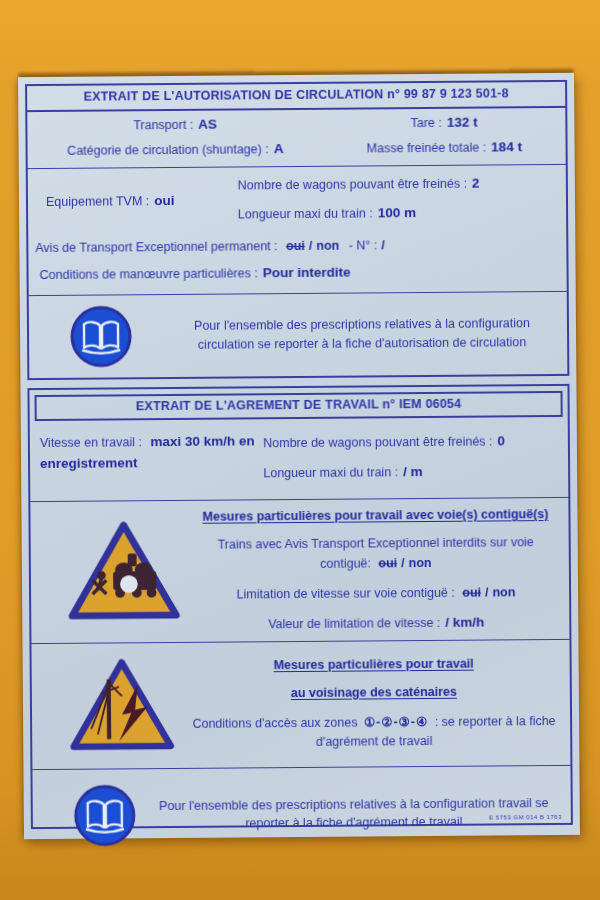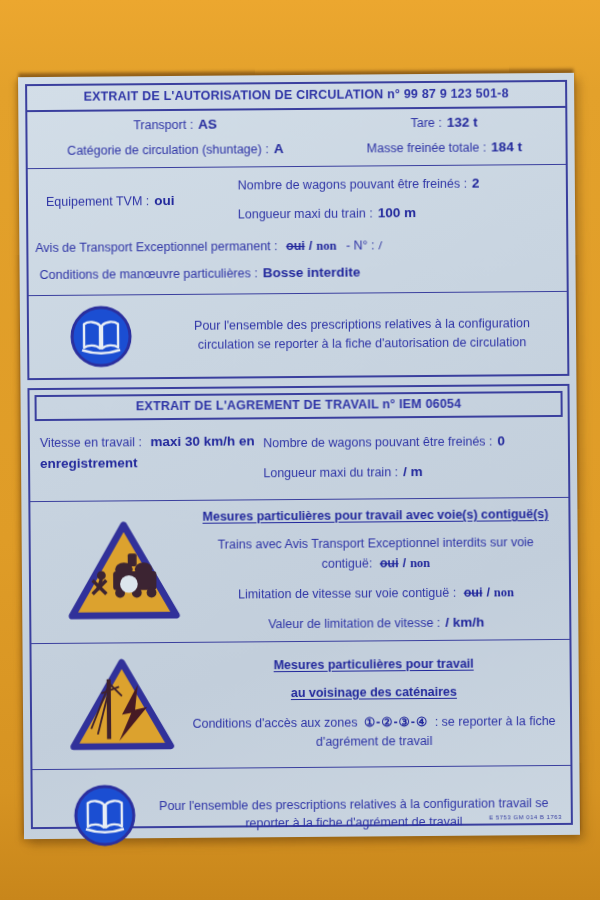--- a/index.html
+++ b/index.html
@@ -22,21 +22,21 @@
   .box2{height:441px;margin-top:8px;}
   .hdr{
     border-bottom:2px solid #3A3F9E;text-align:center;font-weight:bold;
     padding:4px 2px;letter-spacing:.2px;font-size:12.5px;
   }
   .hdr2{
     margin:5px;border:2px solid #3A3F9E;text-align:center;font-weight:bold;
     padding:3px 2px;letter-spacing:.2px;font-size:12.5px;
   }
   .val{font-weight:bold;color:#22289C;font-size:13.5px;margin-left:5px;}
-  .bold{font-weight:bold;color:#22289C;font-family:Liberation Serif, serif;}
+  .bold{font-weight:bold;color:#22289C;}
   .strike{font-weight:bold;color:#22289C;text-decoration:line-through;}
   .slash{font-weight:bold;color:#22289C;margin:0 4px;}
   .fx{display:flex;}
   .c{text-align:center;}
   .pair .fx > div{padding:6px 2px 2px;}
   .pair .l{width:55%;}
   .pair .r{width:45%;}
   .divb{border-bottom:1.5px solid #3A3F9E;}
   .pair{padding-bottom:7px;}
   .tvm{display:flex;align-items:center;padding:4px 0;}
@@ -105,21 +105,21 @@
       </div>
     </div>
 
     <div class="avis">
       <span>Avis de Transport Exceptionnel permanent :</span>
       <span class="strike" style="margin-left:5px">oui</span><span class="slash">/</span><span class="bold">non</span>
       <span style="margin-left:6px">- N° :</span><span class="bold" style="margin-left:4px">/</span>
     </div>
 
     <div class="cond divb">
-      <span>Conditions de manœuvre particulières :</span><span class="val">Bosse interdite</span>
+      <span>Conditions de manœuvre particulières :</span><span class="val">Pour interdite</span>
     </div>
 
     <div class="presc">
       <div class="bookwrap">
         <svg width="64" height="64" viewBox="0 0 64 64">
           <circle cx="32" cy="32" r="29" fill="#1B4ED2" stroke="#2B2F9E" stroke-width="3"></circle>
           <g fill="none" stroke="#E7EDF5" stroke-width="2.4" stroke-linejoin="round">
             <path d="M31 21 C27 16.5 19 16.5 15 19.5 L15 43 C19 40 27 40 31 44 Z"></path>
             <path d="M33 21 C37 16.5 45 16.5 49 19.5 L49 43 C45 40 37 40 33 44 Z"></path>
             <path d="M13 45.5 Q32 52 51 45.5"></path>

